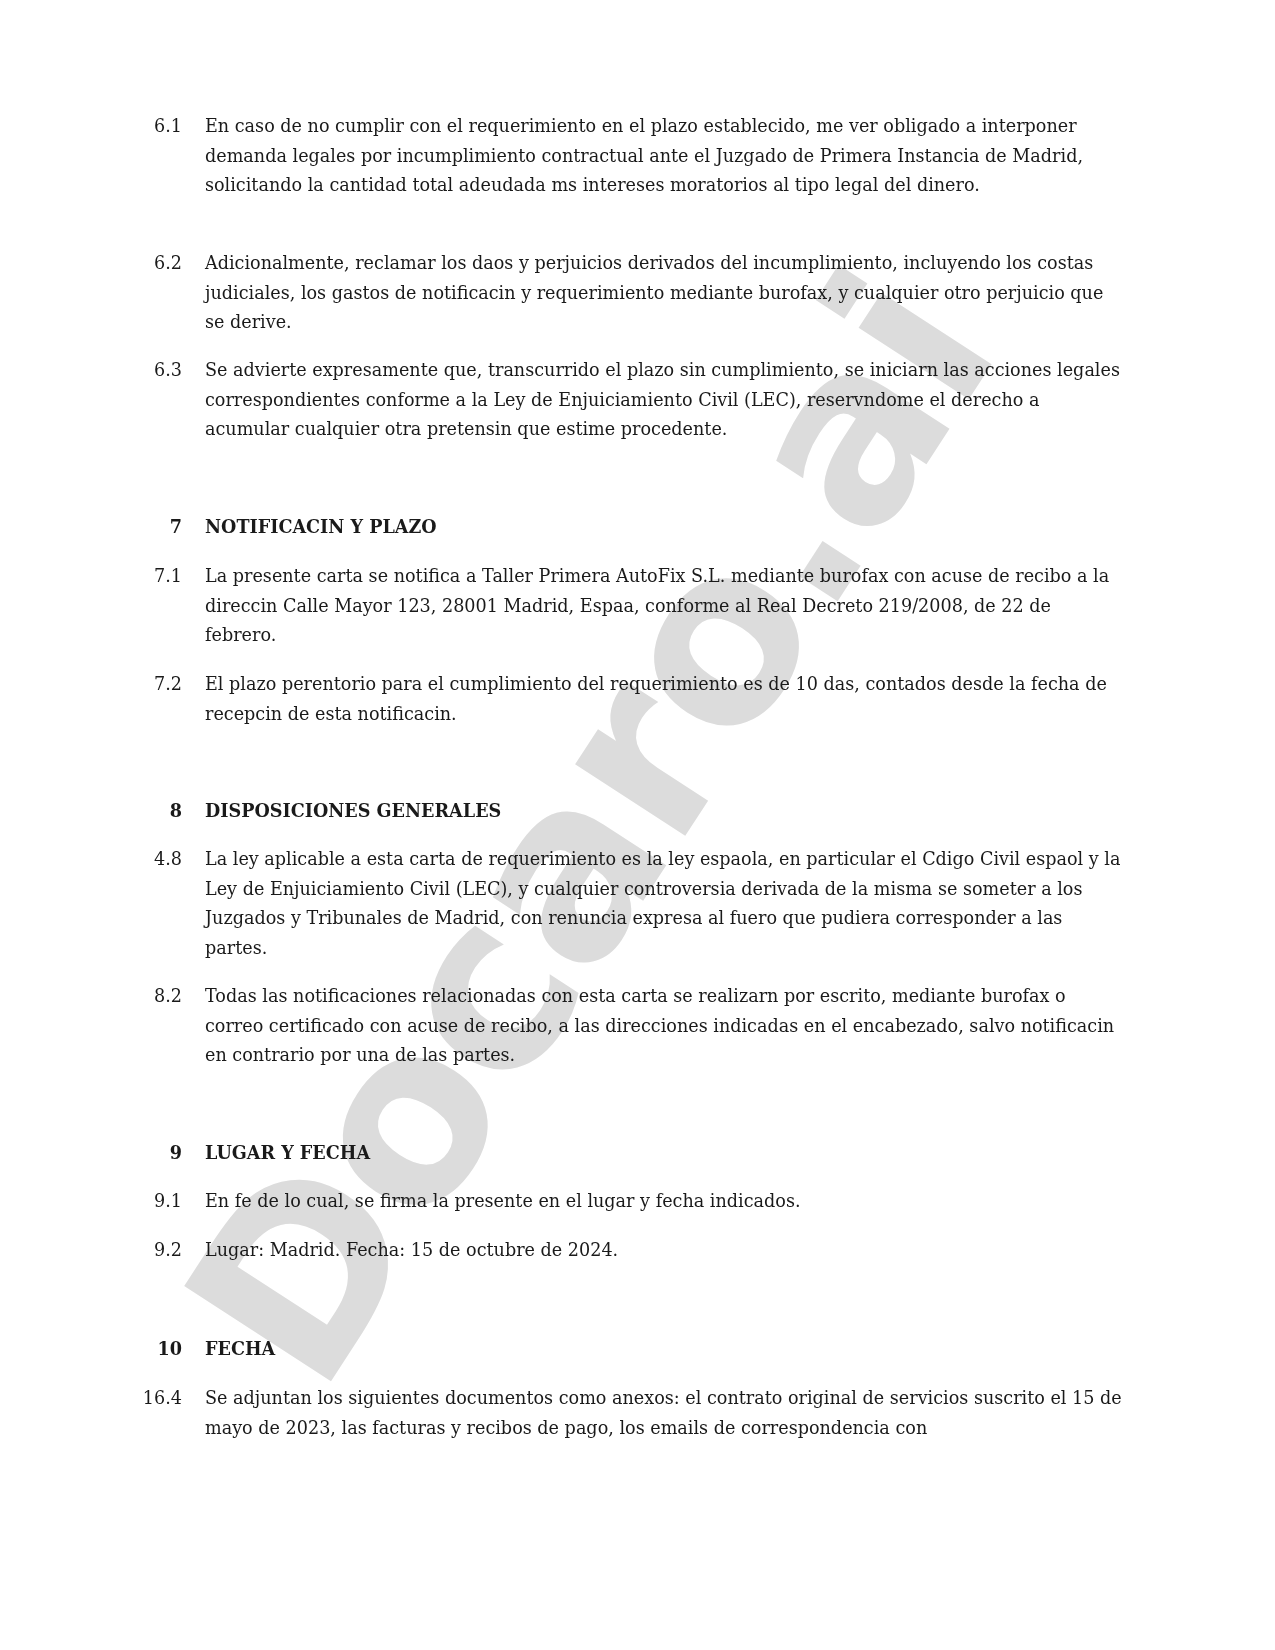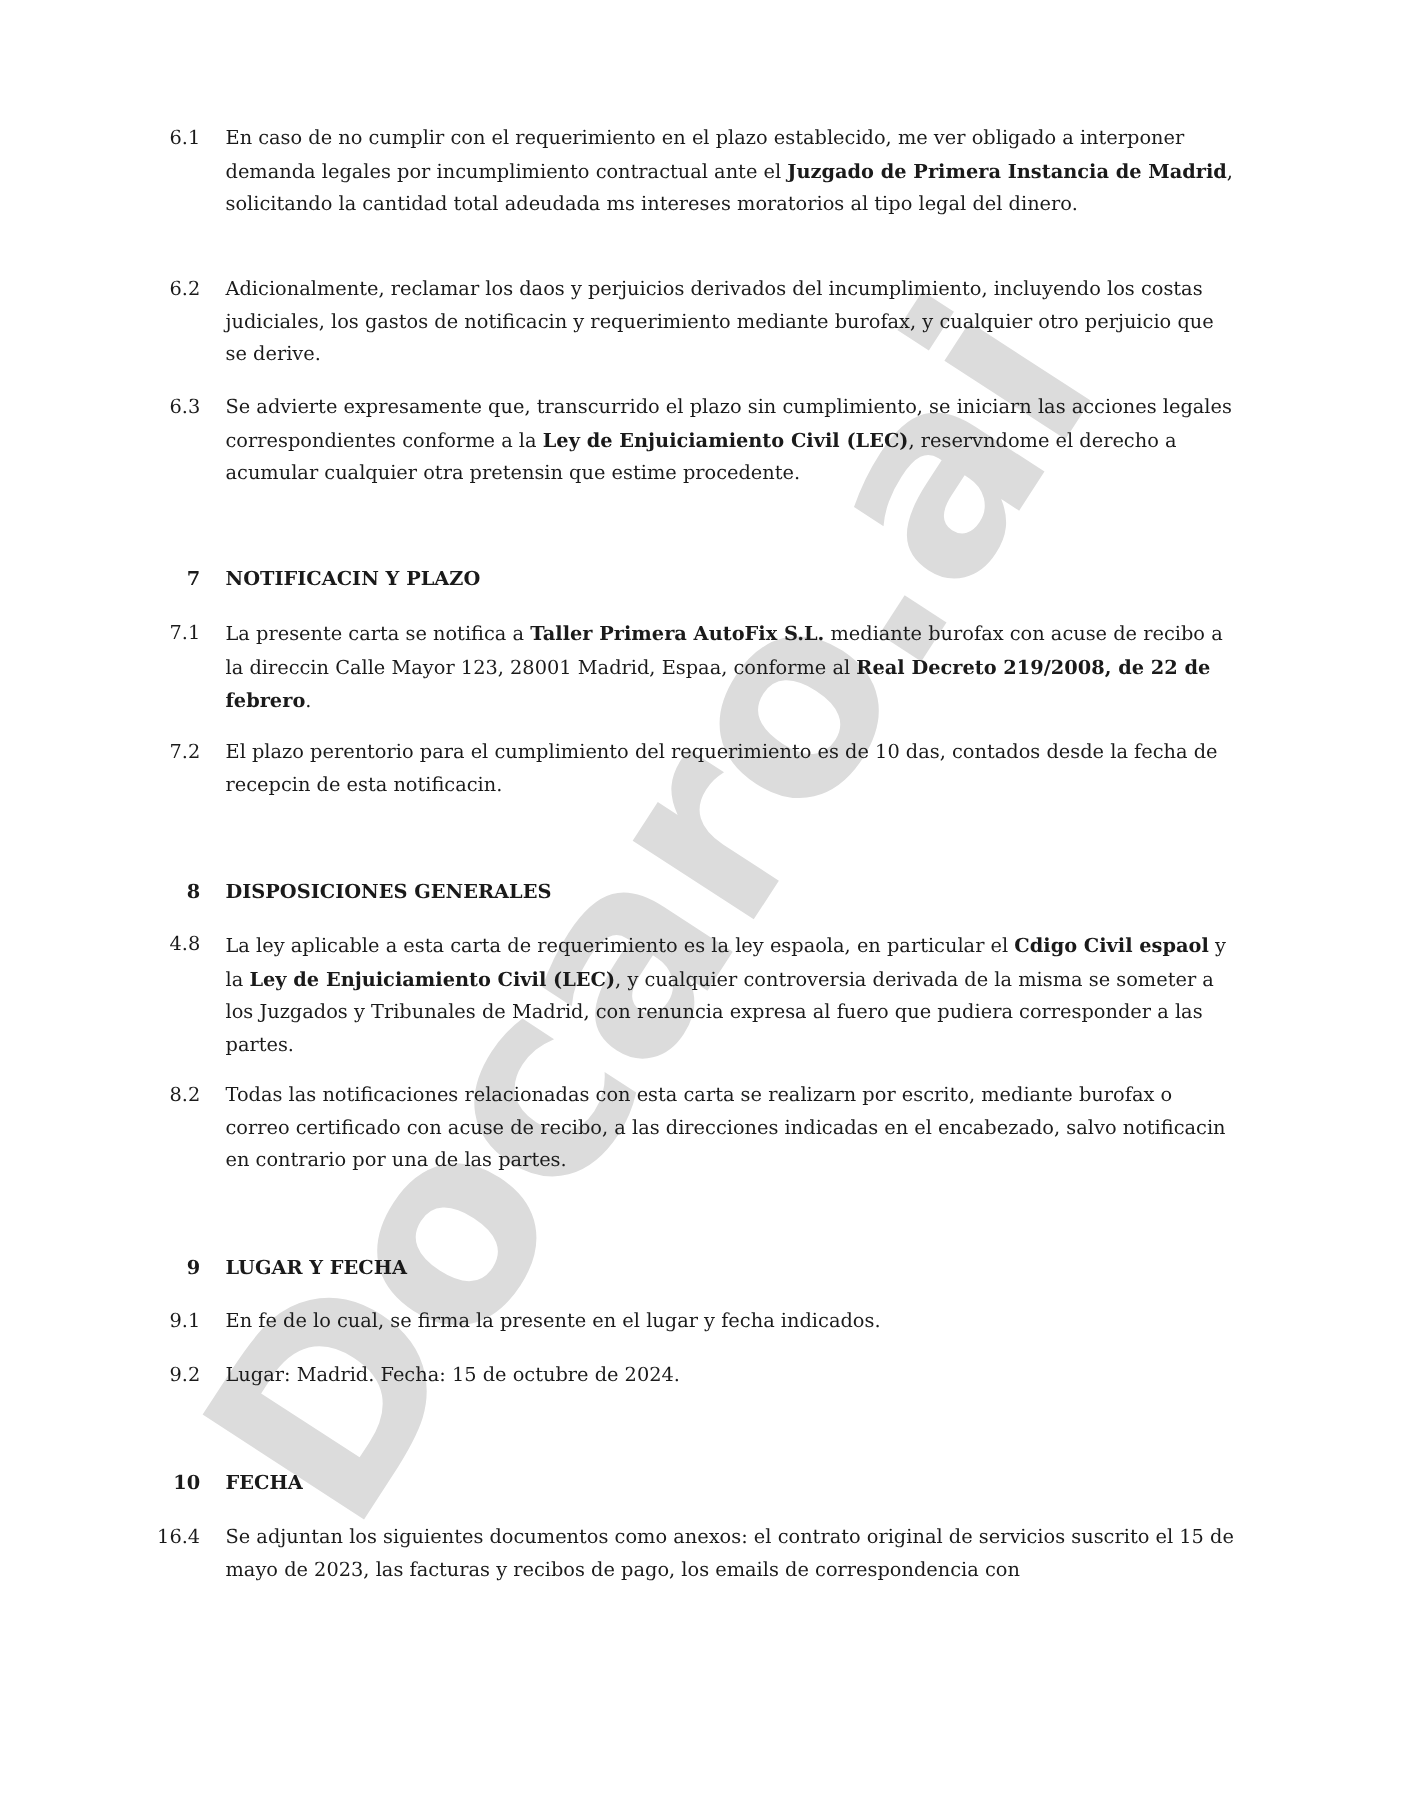--- a/index.html
+++ b/index.html
@@ -20,21 +20,21 @@
     font-size: 240px; line-height: 1; color: #dcdcdc; white-space: nowrap;
     letter-spacing: -4px;
   }
   .content { position: absolute; left: 0; top: 0; width: 100%; z-index: 1; }
   .row { position: absolute; left: 0; width: 100%; }
   .num {
     position: absolute; right: 1093px; text-align: center; white-space: nowrap;
   }
   .text { position: absolute; left: 205px; width: 920px; }
   .heading { font-weight: bold; }
-  b { font-weight: bold; }
+  b { font-weight: normal; }
 </style>
 </head>
 <body>
 
 <div class="page">
   <div class="watermark">
     <span>Docaro.ai</span>
   </div>
 
   <div class="content">

